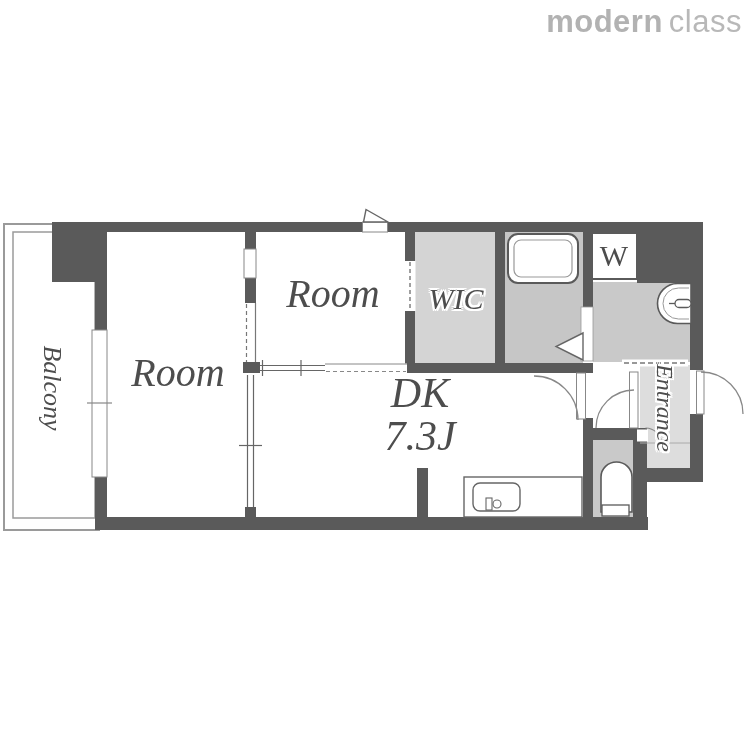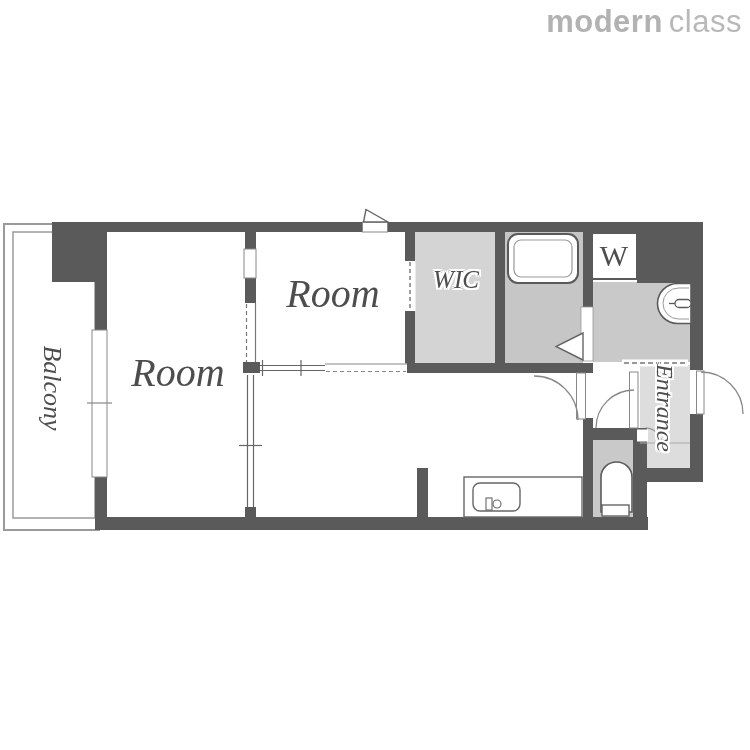--- a/index.html
+++ b/index.html
@@ -148,20 +148,24 @@
   <div class="lbl rot" style="left:52px;top:388px;font-size:26px">Balcony</div>
 
   <div class="lbl big" style="left:178px;top:373px">
     <div>Room</div>
   </div>
 
   <div class="lbl big" style="left:333px;top:294px">
     <div>Room</div>
   </div>
 
+  <div class="lbl dk" style="left:420px;top:415px">
+    <div>DK</div>
+    <div>7.3J</div>
+  </div>
 
-  <div class="lbl halo" style="left:456px;top:280px;font-size:25px">WIC</div>
+  <div class="lbl halo" style="left:456px;top:299px;font-size:30px">WIC</div>
 
   <div class="lbl wletter" style="left:614px;top:256px">W</div>
 
   <div class="lbl rot halo" style="left:665px;top:408px;font-size:24px">Entrance</div>
 
 </div>
 
 </body></html>

